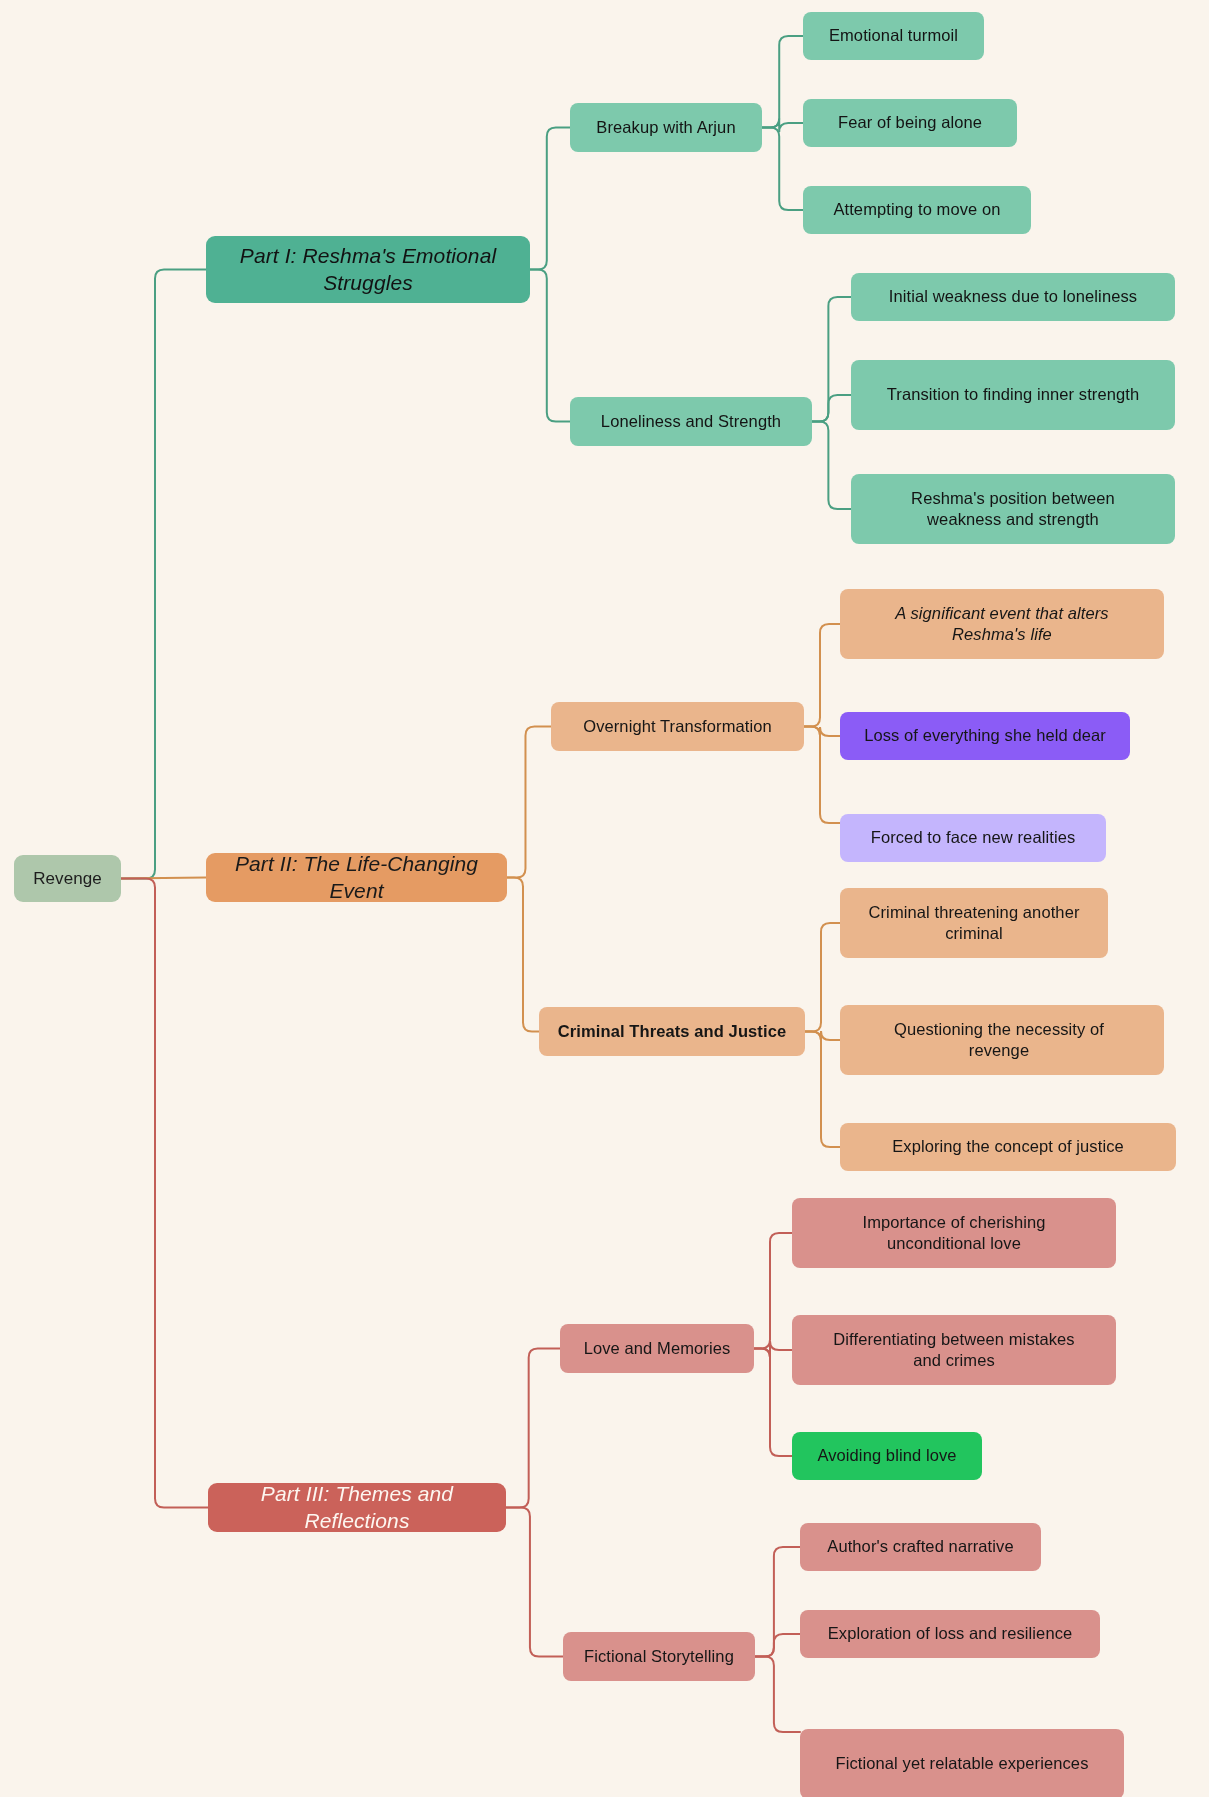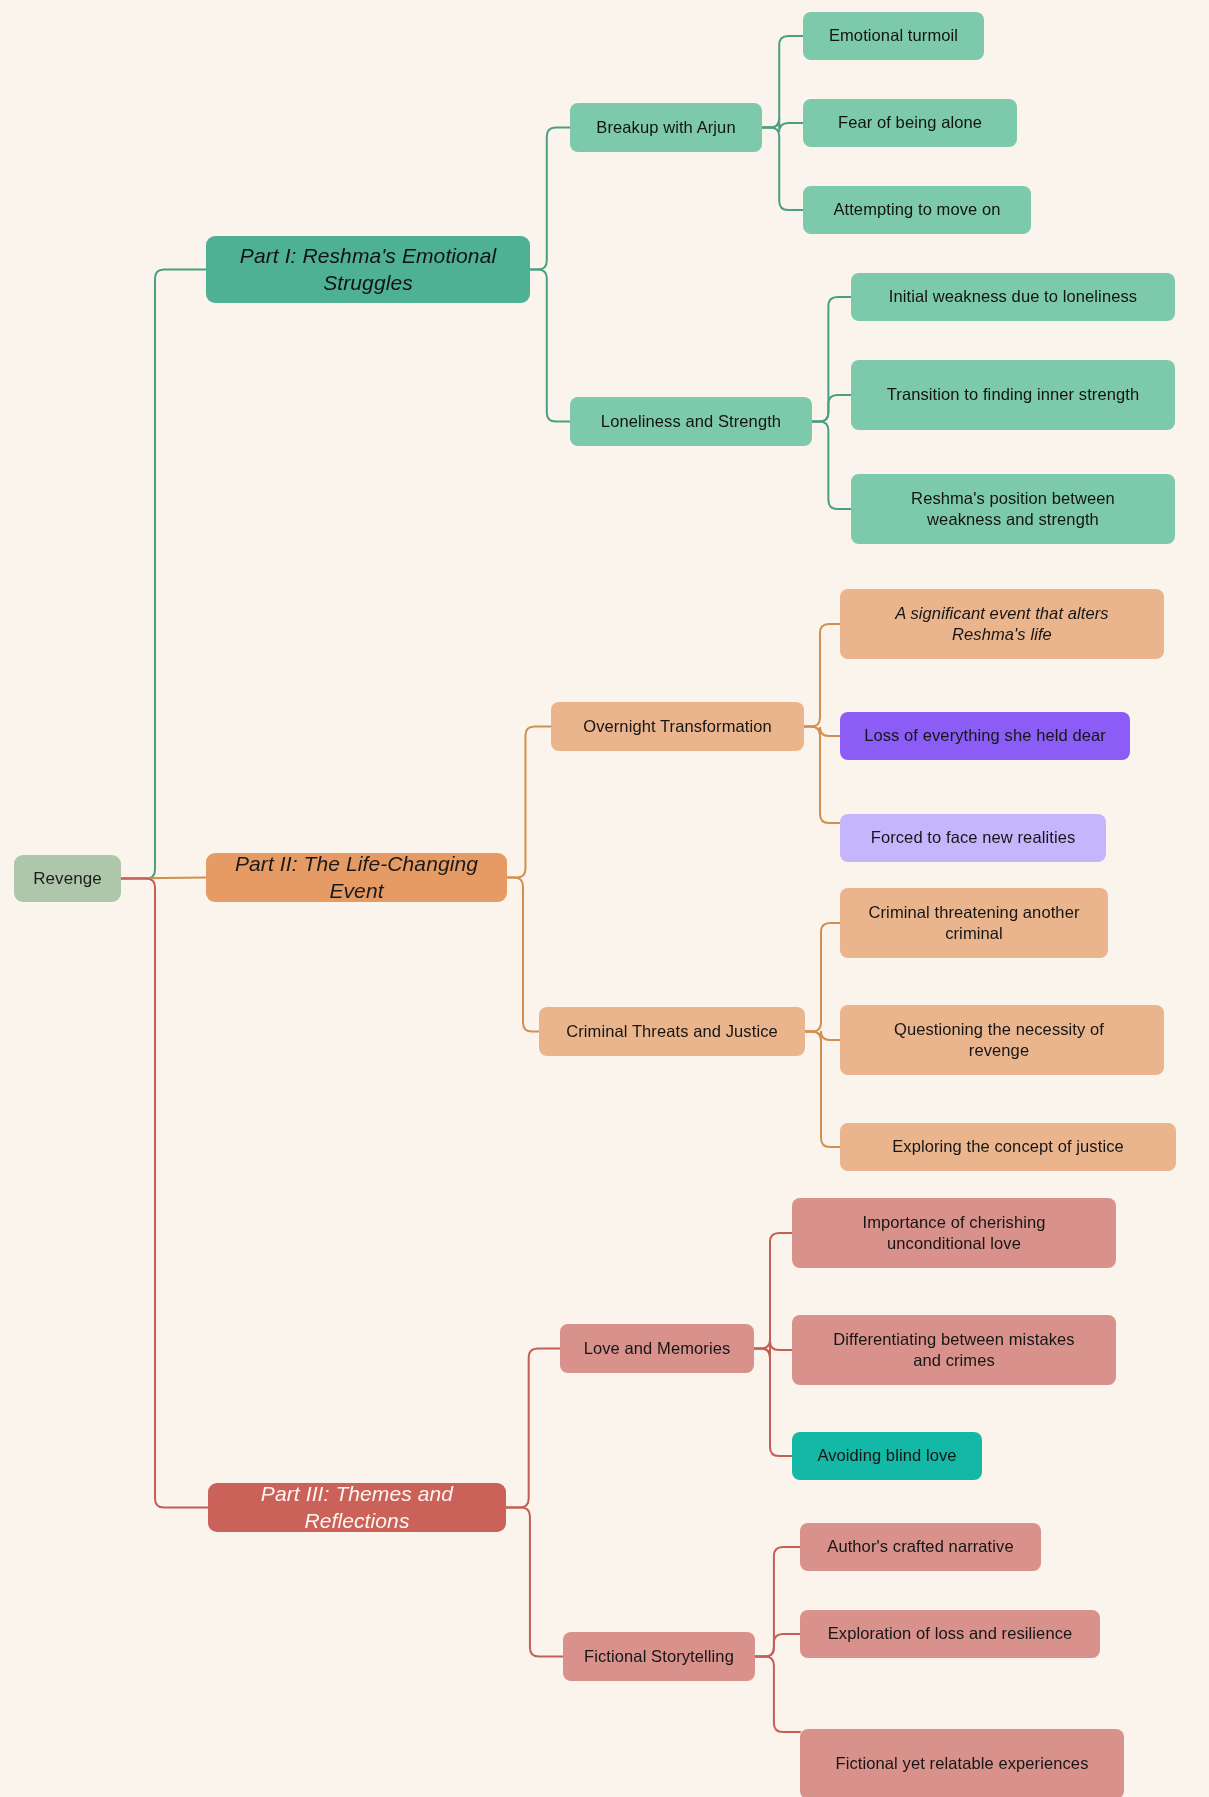--- a/index.html
+++ b/index.html
@@ -83,31 +83,31 @@
       <div class="node lvl3 g" style="left: 851px; top: 273px; width: 324px; height: 48px; background: rgb(125, 201, 172);">Initial weakness due to loneliness</div>
       <div class="node lvl3 g" style="left: 851px; top: 360px; width: 324px; height: 70px; background: rgb(125, 201, 172);">Transition to finding inner strength</div>
       <div class="node lvl3 g" style="left: 851px; top: 474px; width: 324px; height: 70px; background: rgb(125, 201, 172);">Reshma's position between
 weakness and strength</div>
       <div class="node lvl1 o" style="left: 206px; top: 853px; width: 301px; height: 49px; background: rgb(229, 155, 99);">Part II: The Life-Changing Event</div>
       <div class="node lvl2 o" style="left: 551px; top: 702px; width: 253px; height: 49px; background: rgb(234, 181, 140);">Overnight Transformation</div>
       <div class="node lvl3 o" style="left: 840px; top: 589px; width: 324px; height: 70px; background: rgb(234, 181, 140); font-style: italic;">A significant event that alters
 Reshma's life</div>
       <div class="node lvl3 o" style="left: 840px; top: 712px; width: 290px; height: 48px; background: #8b5cf6;">Loss of everything she held dear</div>
       <div class="node lvl3 o" style="left: 840px; top: 814px; width: 266px; height: 48px; background: #c4b5fd;">Forced to face new realities</div>
-      <div class="node lvl2 o" style="left: 539px; top: 1007px; width: 266px; height: 49px; background: rgb(234, 181, 140);">Criminal Threats and Justice</div>
+      <div class="node lvl2 o" style="left: 539px; top: 1007px; width: 266px; height: 49px; background: rgb(234, 181, 140); font-weight: bold;">Criminal Threats and Justice</div>
       <div class="node lvl3 o" style="left: 840px; top: 888px; width: 268px; height: 70px; background: rgb(234, 181, 140);">Criminal threatening another
 criminal</div>
       <div class="node lvl3 o" style="left: 840px; top: 1005px; width: 324px; height: 70px; background: rgb(234, 181, 140); padding-left: 8px;">Questioning the necessity of
 revenge</div>
       <div class="node lvl3 o" style="left: 840px; top: 1123px; width: 336px; height: 48px; background: rgb(234, 181, 140);">Exploring the concept of justice</div>
       <div class="node lvl1 r" style="left: 208px; top: 1483px; width: 298px; height: 49px; background: rgb(203, 98, 90);">Part III: Themes and Reflections</div>
       <div class="node lvl2 r" style="left: 560px; top: 1324px; width: 194px; height: 49px; background: rgb(217, 145, 140);">Love and Memories</div>
       <div class="node lvl3 r" style="left: 792px; top: 1198px; width: 324px; height: 70px; background: rgb(217, 145, 140);">Importance of cherishing
 unconditional love</div>
       <div class="node lvl3 r" style="left: 792px; top: 1315px; width: 324px; height: 70px; background: rgb(217, 145, 140);">Differentiating between mistakes
 and crimes</div>
-      <div class="node lvl3 r" style="left: 792px; top: 1432px; width: 190px; height: 48px; background: #14b8a6;">Avoiding blind love</div>
+      <div class="node lvl3 r" style="left: 792px; top: 1432px; width: 190px; height: 48px; background: #22c55e;">Avoiding blind love</div>
       <div class="node lvl2 r" style="left: 563px; top: 1632px; width: 192px; height: 49px; background: rgb(217, 145, 140);">Fictional Storytelling</div>
       <div class="node lvl3 r" style="left: 800px; top: 1523px; width: 241px; height: 48px; background: rgb(217, 145, 140);">Author's crafted narrative</div>
       <div class="node lvl3 r" style="left: 800px; top: 1610px; width: 300px; height: 48px; background: rgb(217, 145, 140);">Exploration of loss and resilience</div>
       <div class="node lvl3 r" style="left: 800px; top: 1697px; width: 324px; height: 70px; background: rgb(217, 145, 140); margin-top: 32px;">Fictional yet relatable experiences</div>
     </div>
 </div>
 
 </body></html>

